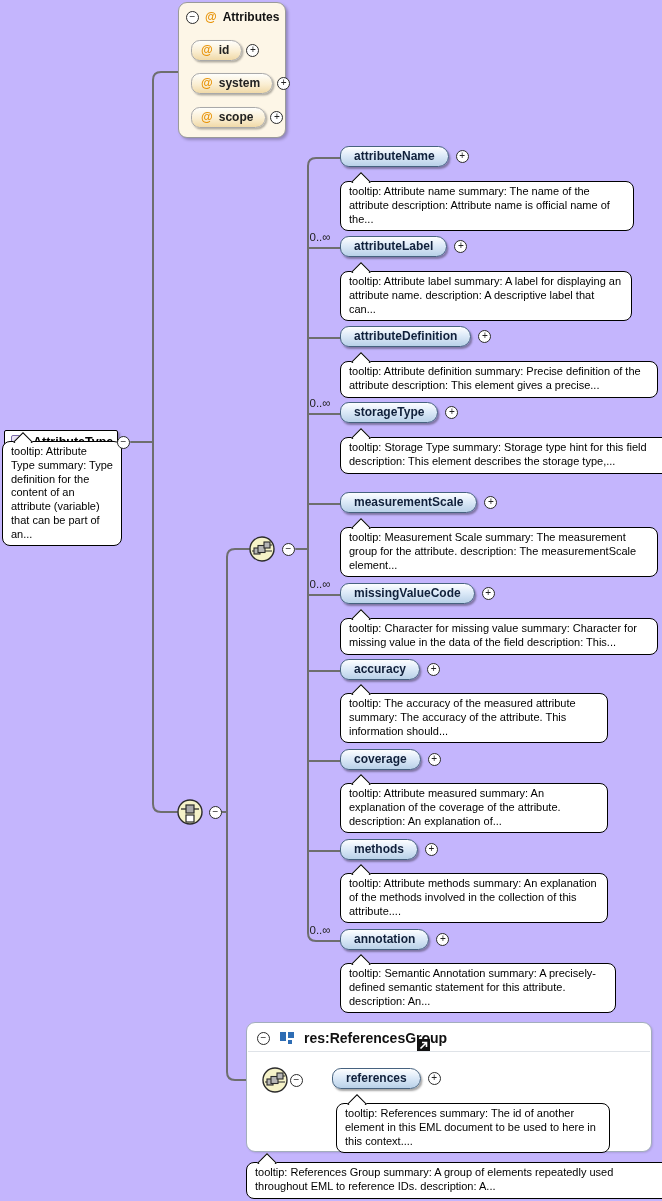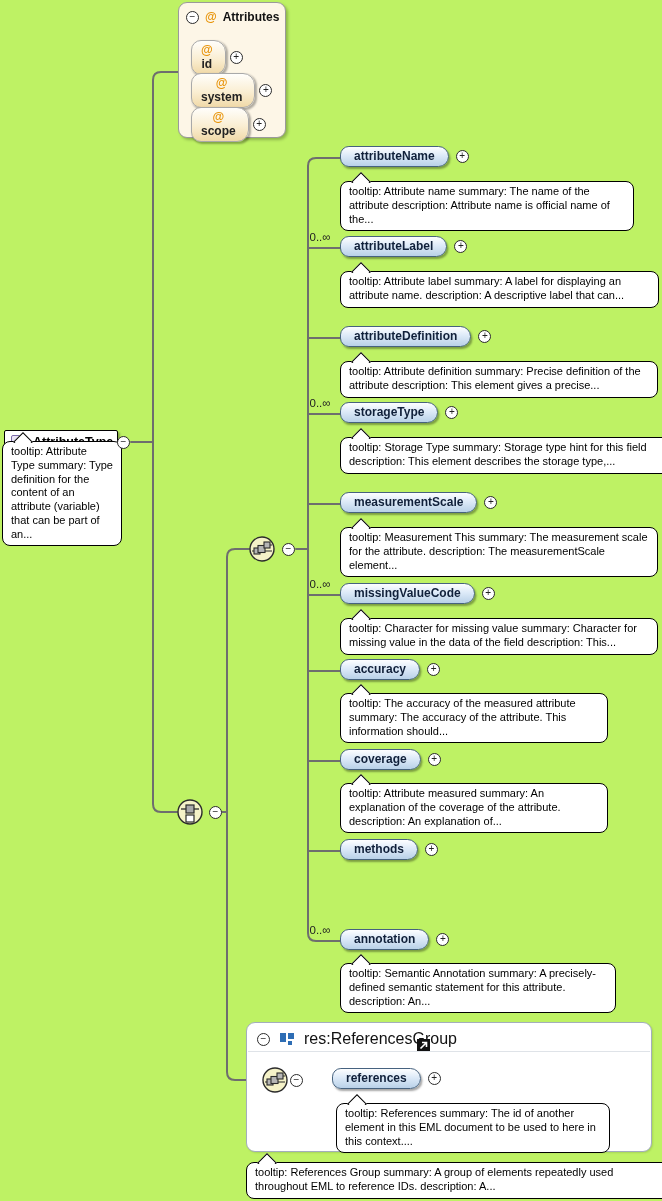--- a/index.html
+++ b/index.html
@@ -1,38 +1,38 @@
 <!DOCTYPE html>
 <html><head>
 <meta charset="utf-8">
 <style>
   html,body{margin:0;padding:0;background:#fff;font-family:"Liberation Sans",sans-serif;}
-  .stage{position:relative;width:662px;height:1201px;background:#bef264;overflow:hidden;}
+  .stage{position:relative;width:662px;height:1201px;background:#c4b5fd;overflow:hidden;}
   .wires{position:absolute;left:0;top:0;width:662px;height:1201px;}
 
   
   .circ{position:absolute;width:13px;height:13px;border:1.4px solid #2b2b2b;border-radius:50%;
         background:#fff;box-sizing:border-box;display:flex;align-items:center;justify-content:center;
         font-size:10px;line-height:10px;color:#222;cursor:pointer;z-index:5;}
   .circ.minus::after{content:"−";margin-top:-1px;}
   .circ.plus::after{content:"+";margin-top:-1px;}
 
   
   .attr-panel{position:absolute;left:178px;top:2px;width:108px;height:136px;background:#fdf6e7;
       border:1.5px solid #9a9a9a;border-radius:9px;box-shadow:2px 2px 3px rgba(0,0,0,.25);box-sizing:border-box;}
   .attr-head{position:absolute;left:7px;top:7px;display:flex;align-items:center;gap:6px;}
   .attr-head .circ{position:relative;flex:0 0 13px;}
   .at-icon{color:#e8940a;font-weight:bold;font-size:12px;}
   .at-icon::after{content:"@";}
   .attr-title{font-weight:bold;font-size:12px;color:#111;}
   .attr-row{position:absolute;left:12px;display:flex;align-items:center;gap:4px;}
-  .attr-pill{display:inline-flex;align-items:center;padding:2px 12px 3px 9px;
+  .attr-pill{display:inline-flex;align-items:center;gap:6px;padding:2px 12px 3px 9px;
       background:linear-gradient(180deg,#fffefb 0%,#faeed2 55%,#f0d9a8 100%);
       border:1.2px solid #a9a9a9;border-radius:10px 12px 12px 10px;
-      box-shadow:1.5px 1.5px 2px rgba(0,0,0,.3);cursor:pointer;flex-direction:column;}
+      box-shadow:1.5px 1.5px 2px rgba(0,0,0,.3);cursor:pointer;}
   .attr-pill .lbl{font-weight:bold;font-size:12px;color:#222;}
   .attr-row .circ{position:relative;}
 
   
   .type-node{position:absolute;left:4px;top:430px;width:114px;height:24px;background:#fff;
       border:1.6px solid #000;border-radius:2px;box-shadow:2px 2px 2px rgba(0,0,0,.3);
       display:flex;align-items:center;gap:7px;padding-left:6px;box-sizing:border-box;cursor:pointer;}
   .type-node .sq{width:13px;height:13px;background:linear-gradient(135deg,#efeaf8,#c9bfe4);
       border:1.2px solid #7a6aa8;border-radius:2px;}
   .type-node .lbl{font-weight:bold;font-size:12.5px;color:#000;text-align:right;}
@@ -55,21 +55,21 @@
       border:1.5px solid #000;transform:rotate(45deg);box-sizing:border-box;}
 
   
   .comp{position:absolute;width:26px;height:26px;z-index:5;cursor:pointer;}
 
   
   .group-box{position:absolute;left:246px;top:1022px;width:406px;height:130px;background:#fff;
       border:1.5px solid #a3aebc;border-radius:9px;box-sizing:border-box;box-shadow:1px 1px 2px rgba(0,0,0,.12);}
   .group-head{position:absolute;left:10px;top:7px;display:flex;align-items:center;gap:9px;}
   .group-head .circ{position:relative;}
-  .group-title{font-weight:normal;font-size:16px;color:#111;}
+  .group-title{font-weight:bold;font-size:14px;color:#111;}
   .group-sep{position:absolute;left:1px;right:1px;top:28px;height:1px;background:#dfe3e8;}
   .linkout{position:absolute;left:170px;top:16px;width:13px;height:13px;cursor:pointer;}
 </style>
 </head>
 <body>
 
 <div class="stage">
 
   <svg class="wires" viewBox="0 0 662 1201">
     <g stroke="#6e6e6e" stroke-width="2" fill="none" stroke-linecap="round">
@@ -154,21 +154,21 @@
   <div class="tip" style="left:340px;top:181px;width:294px">
     <span class="tail"></span>
     <span>tooltip: Attribute name summary: The name of the attribute description: Attribute name is official name of the...</span>
   </div>
 
   <span class="mult" style="left:303px;top:231px">0..∞</span>
   <div class="el-row" style="left:340px;top:236px">
     <span class="el-pill">attributeLabel</span>
     <span class="circ plus"></span>
   </div>
-  <div class="tip" style="left:340px;top:271px;width:319px">
+  <div class="tip" style="left:340px;top:271px;width:292px">
     <span class="tail"></span>
     <span>tooltip: Attribute label summary: A label for displaying an attribute name. description: A descriptive label that can...</span>
   </div>
 
   <div class="el-row" style="left:340px;top:326px">
     <span class="el-pill">attributeDefinition</span>
     <span class="circ plus"></span>
   </div>
   <div class="tip" style="left:340px;top:361px;width:318px">
     <span class="tail"></span>
@@ -184,21 +184,21 @@
     <span class="tail"></span>
     <span>tooltip: Storage Type summary: Storage type hint for this field description: This element describes the storage type,...</span>
   </div>
 
   <div class="el-row" style="left:340px;top:492px">
     <span class="el-pill">measurementScale</span>
     <span class="circ plus"></span>
   </div>
   <div class="tip" style="left:340px;top:527px;width:318px">
     <span class="tail"></span>
-    <span>tooltip: Measurement This summary: The measurement scale for the attribute. description: The measurementScale element...</span>
+    <span>tooltip: Measurement Scale summary: The measurement group for the attribute. description: The measurementScale element...</span>
   </div>
 
   <span class="mult" style="left:303px;top:578px">0..∞</span>
   <div class="el-row" style="left:340px;top:583px">
     <span class="el-pill">missingValueCode</span>
     <span class="circ plus"></span>
   </div>
   <div class="tip" style="left:340px;top:618px;width:318px">
     <span class="tail"></span>
     <span>tooltip: Character for missing value summary: Character for missing value in the data of the field description: This...</span>
@@ -218,20 +218,24 @@
     <span class="circ plus"></span>
   </div>
   <div class="tip" style="left:340px;top:783px;width:268px">
     <span class="tail"></span>
     <span>tooltip: Attribute measured summary: An explanation of the coverage of the attribute. description: An explanation of...</span>
   </div>
 
   <div class="el-row" style="left:340px;top:839px">
     <span class="el-pill">methods</span>
     <span class="circ plus"></span>
+  </div>
+  <div class="tip" style="left:340px;top:873px;width:268px">
+    <span class="tail"></span>
+    <span>tooltip: Attribute methods summary: An explanation of the methods involved in the collection of this attribute....</span>
   </div>
 
   <span class="mult" style="left:303px;top:924px">0..∞</span>
   <div class="el-row" style="left:340px;top:929px">
     <span class="el-pill">annotation</span>
     <span class="circ plus"></span>
   </div>
   <div class="tip" style="left:340px;top:963px;width:276px">
     <span class="tail"></span>
     <span>tooltip: Semantic Annotation summary: A precisely-defined semantic statement for this attribute. description: An...</span>

